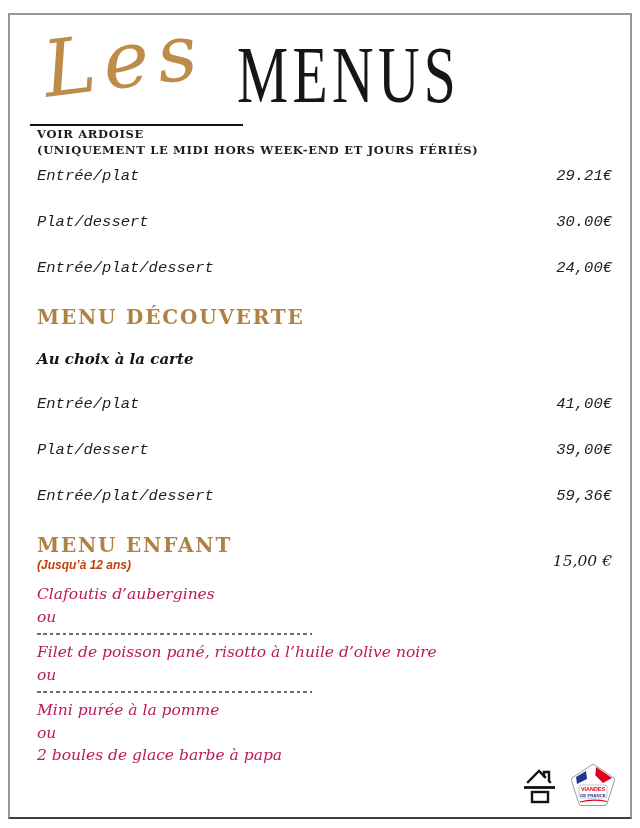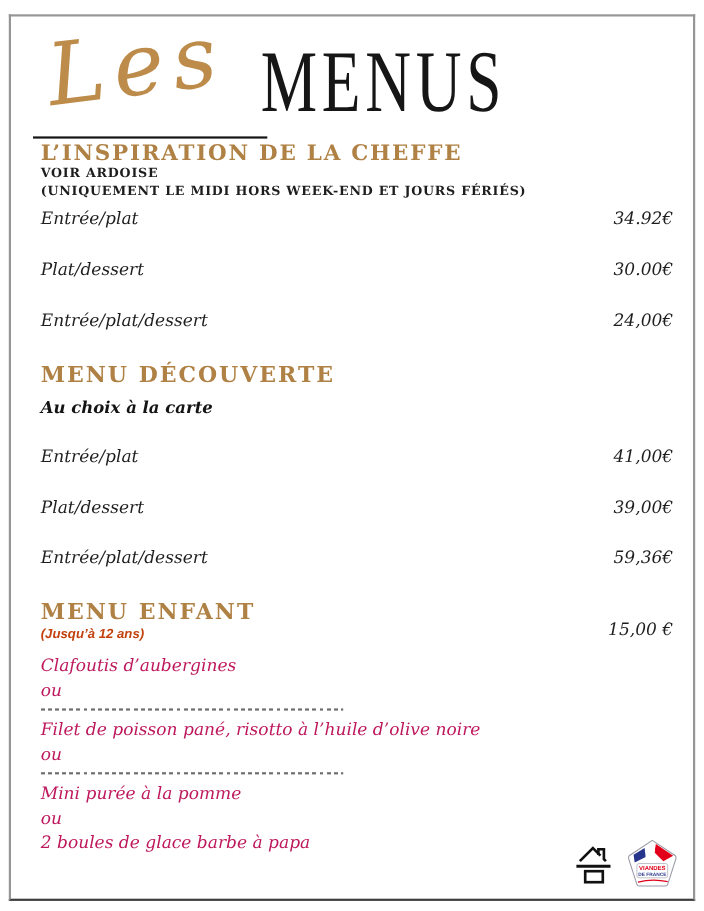--- a/index.html
+++ b/index.html
@@ -47,30 +47,30 @@
   .h1size{font-size:19.5px;letter-spacing:1.6px;line-height:23px;}
   .h2size{font-size:20px;letter-spacing:1.8px;line-height:25px;}
 
   .note{
     font-weight:700;font-size:11.5px;letter-spacing:0.7px;
     line-height:14px;color:#1d1d1d;
   }
   .note-first{margin-top:2px;}
 
   
-  .rows{margin-top:10px;}
+  .rows{margin-top:10px;font-family:Liberation Mono, monospace;}
   .row{
     display:flex;justify-content:space-between;align-items:baseline;
     margin-bottom:27px;
   }
   .item,.price{font-style:italic;font-size:15.5px;line-height:19px;color:#1e1e1e;}
 
   .sec-dec{margin-top:4px;}
   .subtitle{
-    margin-top:8px;font-weight:700;font-style:italic;
+    margin-top:20px;font-weight:700;font-style:italic;
     font-size:15px;line-height:18px;color:#141414;
   }
   .rows-dec{margin-top:27px;}
 
   
   .sec-enf{margin-top:4px;}
   .enfant-head{display:flex;justify-content:space-between;align-items:flex-end;gap:40px;}
   .enfant-sub{
     font-family:"Liberation Sans","DejaVu Sans",sans-serif;
     font-weight:700;font-style:italic;font-size:12px;line-height:14px;color:#c2410c;
@@ -97,27 +97,26 @@
 <div class="frame">
   <div class="content">
 
     <header class="title">
       <span class="script-les">Les</span>
       <span class="title-main">MENUS</span>
       <span class="title-underline"></span>
     </header>
 
     <section>
-      <h2 class="hgold h1size">L’INSPIRATION DE LA CHEFFE</h2>
       <div class="note">VOIR ARDOISE</div>
       <div class="note note-first">(UNIQUEMENT LE MIDI HORS WEEK-END ET JOURS FÉRIÉS)</div>
       <div class="rows">
         <div class="row">
           <span class="item">Entrée/plat</span>
-          <span class="price">34.92€</span>
+          <span class="price">29.21€</span>
         </div>
         <div class="row">
           <span class="item">Plat/dessert</span>
           <span class="price">30.00€</span>
         </div>
         <div class="row">
           <span class="item">Entrée/plat/dessert</span>
           <span class="price">24,00€</span>
         </div>
       </div>

